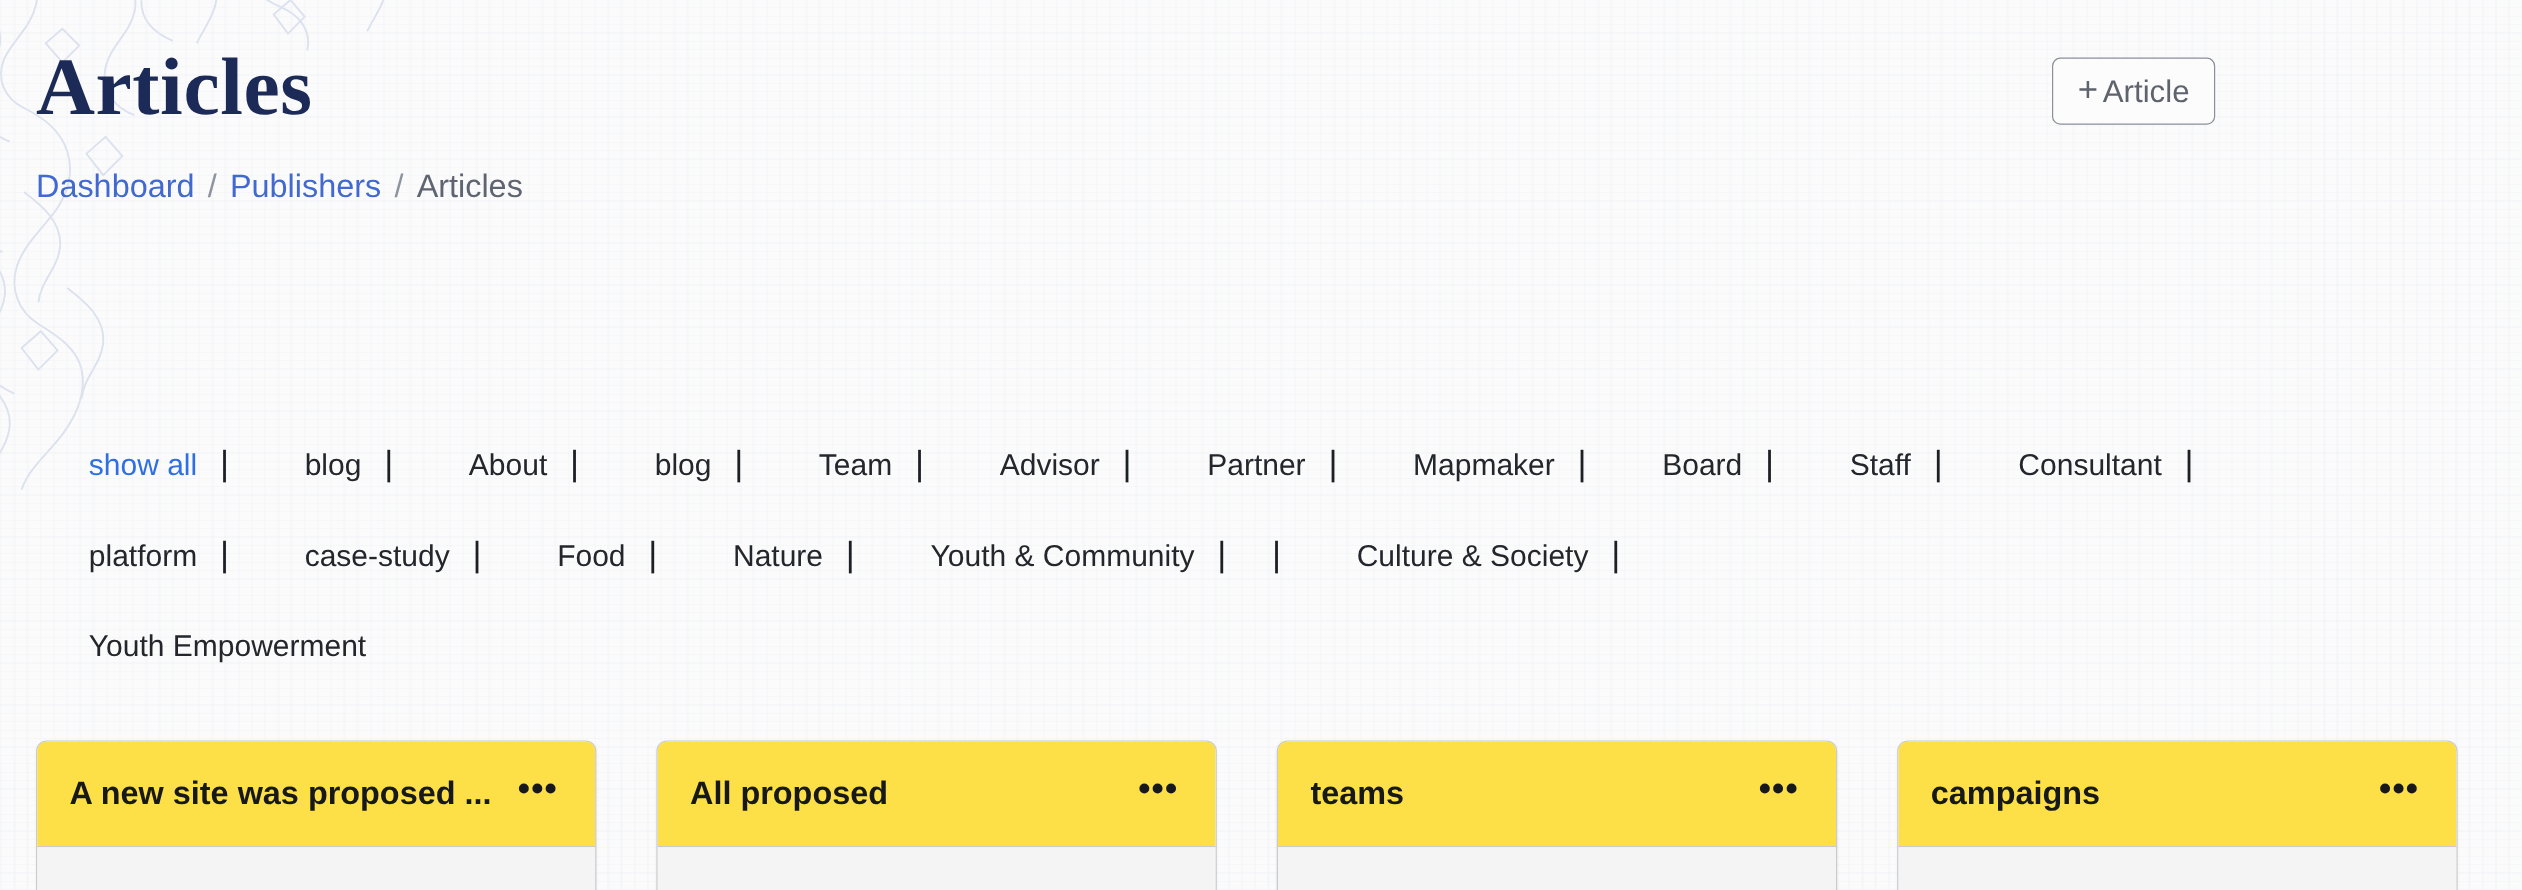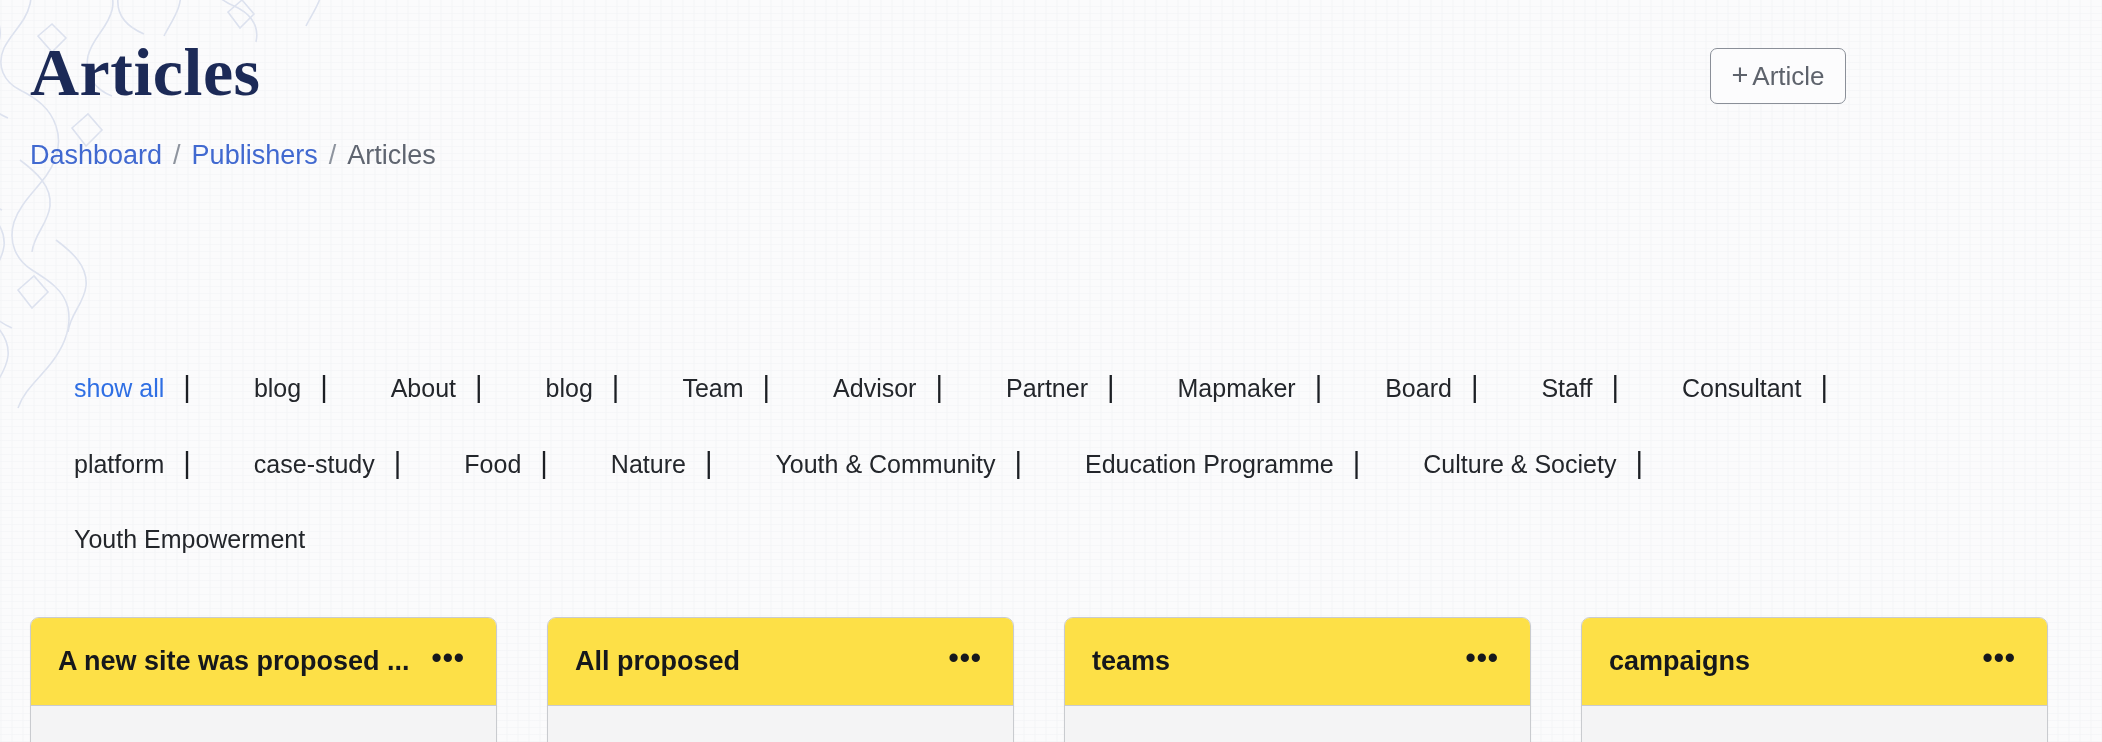--- a/index.html
+++ b/index.html
@@ -253,21 +253,20 @@
         <span class="filter-item">platform</span>
         <span class="filter-pipe">|</span>
         <span class="filter-item">case-study</span>
         <span class="filter-pipe">|</span>
         <span class="filter-item">Food</span>
         <span class="filter-pipe">|</span>
         <span class="filter-item">Nature</span>
         <span class="filter-pipe">|</span>
         <span class="filter-item">Youth &amp; Community</span>
         <span class="filter-pipe">|</span>
-        <span class="filter-item">Education Programme</span>
         <span class="filter-pipe">|</span>
         <span class="filter-item">Culture &amp; Society</span>
         <span class="filter-pipe">|</span>
       </div>
       <div class="filter-row">
         <span class="filter-item">Youth Empowerment</span>
       </div>
     </div>
 
   <div class="card-grid">

